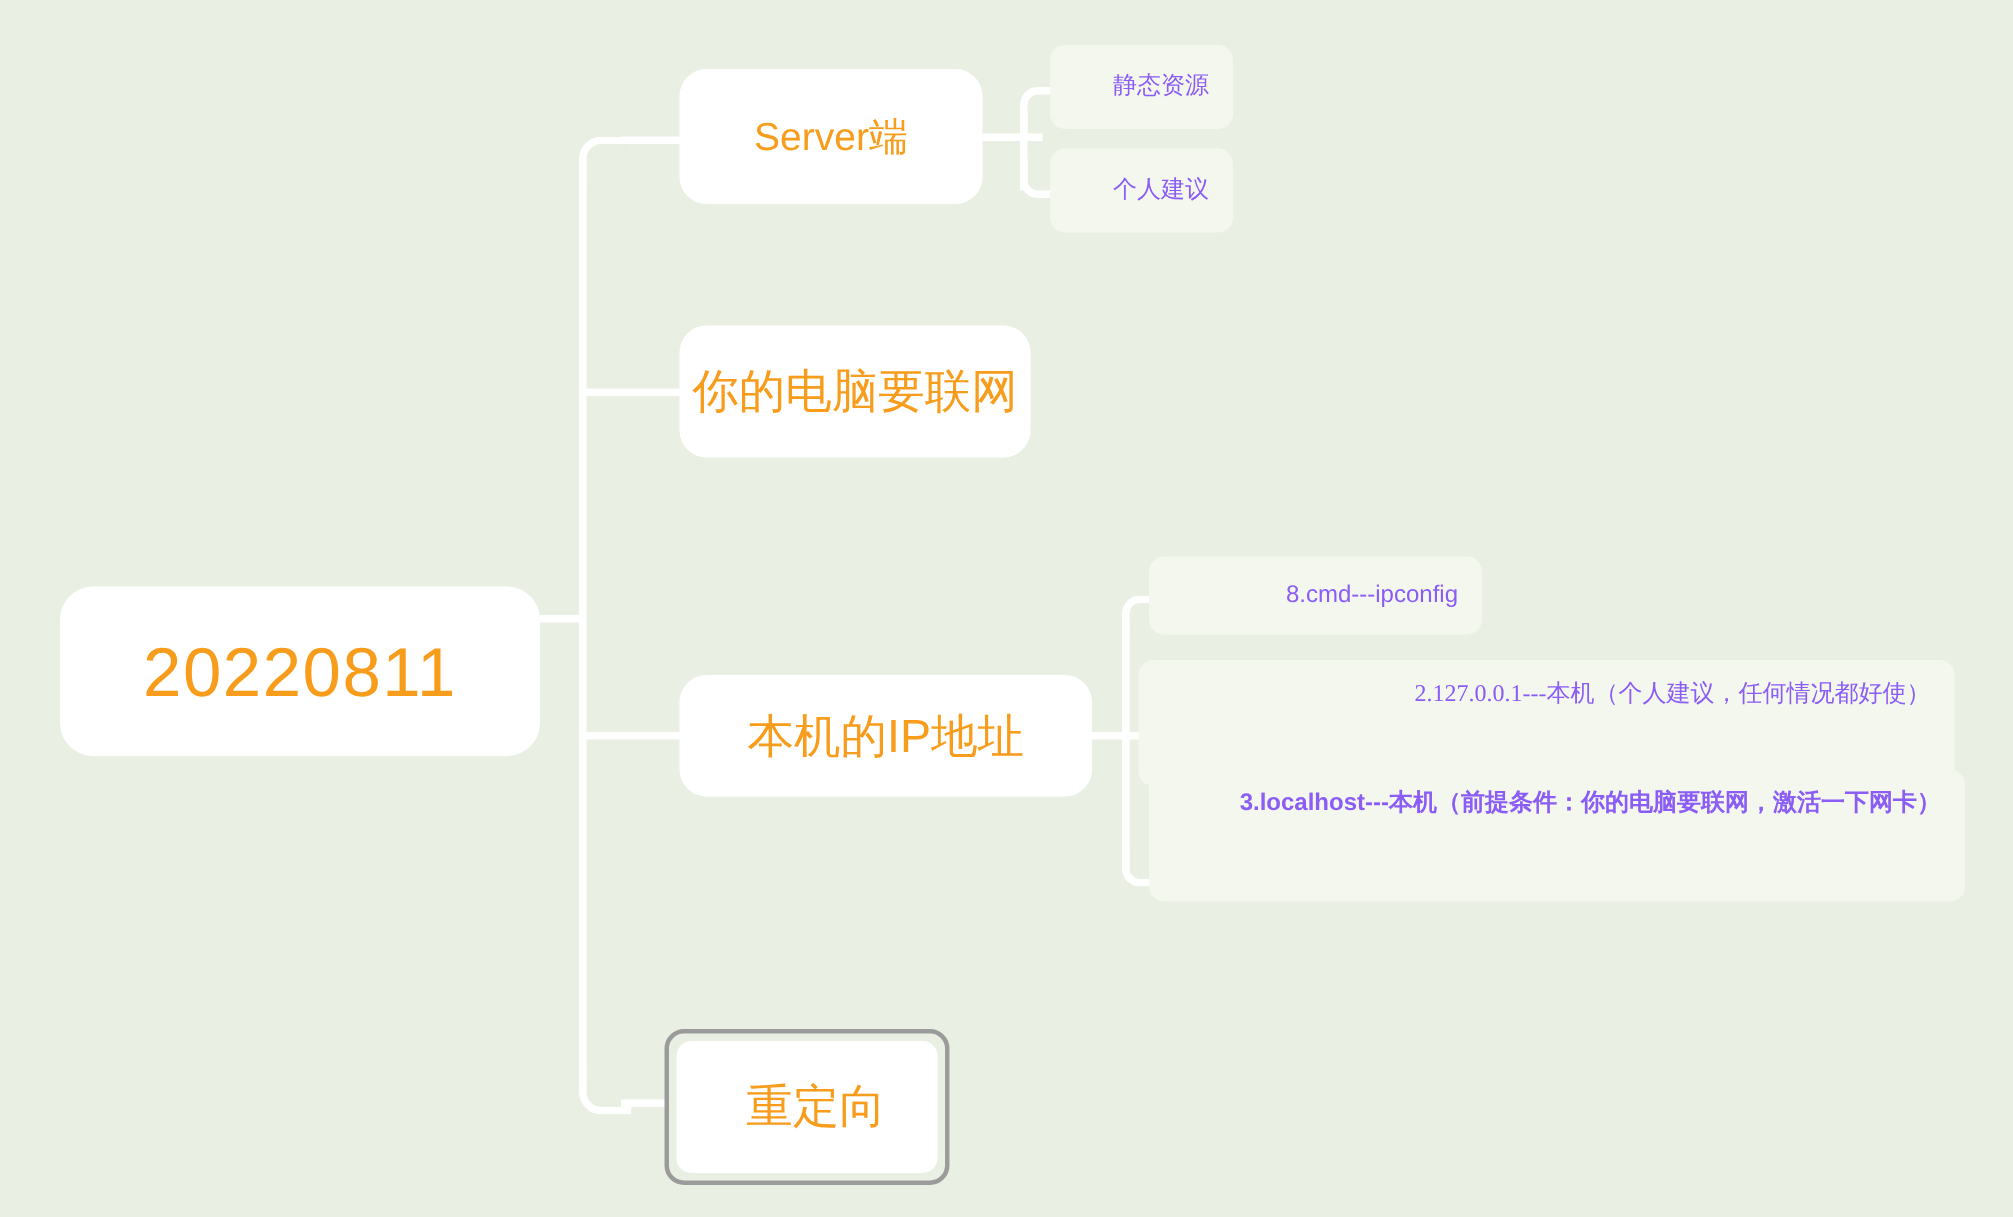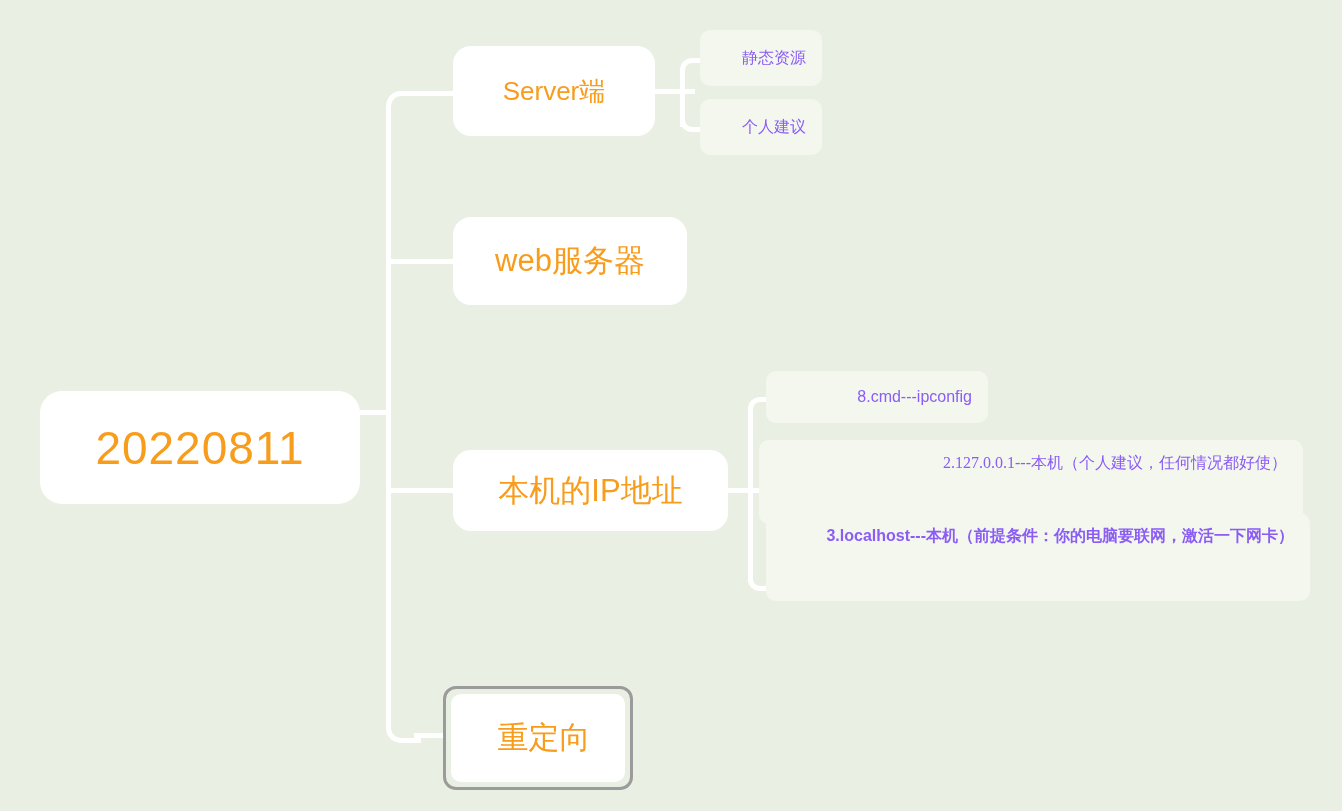--- a/index.html
+++ b/index.html
@@ -193,21 +193,21 @@
 
   <div class="node node-leaf node-static">
     <span>静态资源</span>
   </div>
 
   <div class="node node-leaf node-dynamic">
     <span>个人建议</span>
   </div>
 
   <div class="node node-main node-web">
-    <span>web服务器</span>
+    <span>你的电脑要联网</span>
   </div>
 
   <div class="node node-main node-ip">
     <span>本机的IP地址</span>
   </div>
 
   <div class="node node-leaf node-cmd">
     <span>8.cmd---ipconfig</span>
   </div>
 

